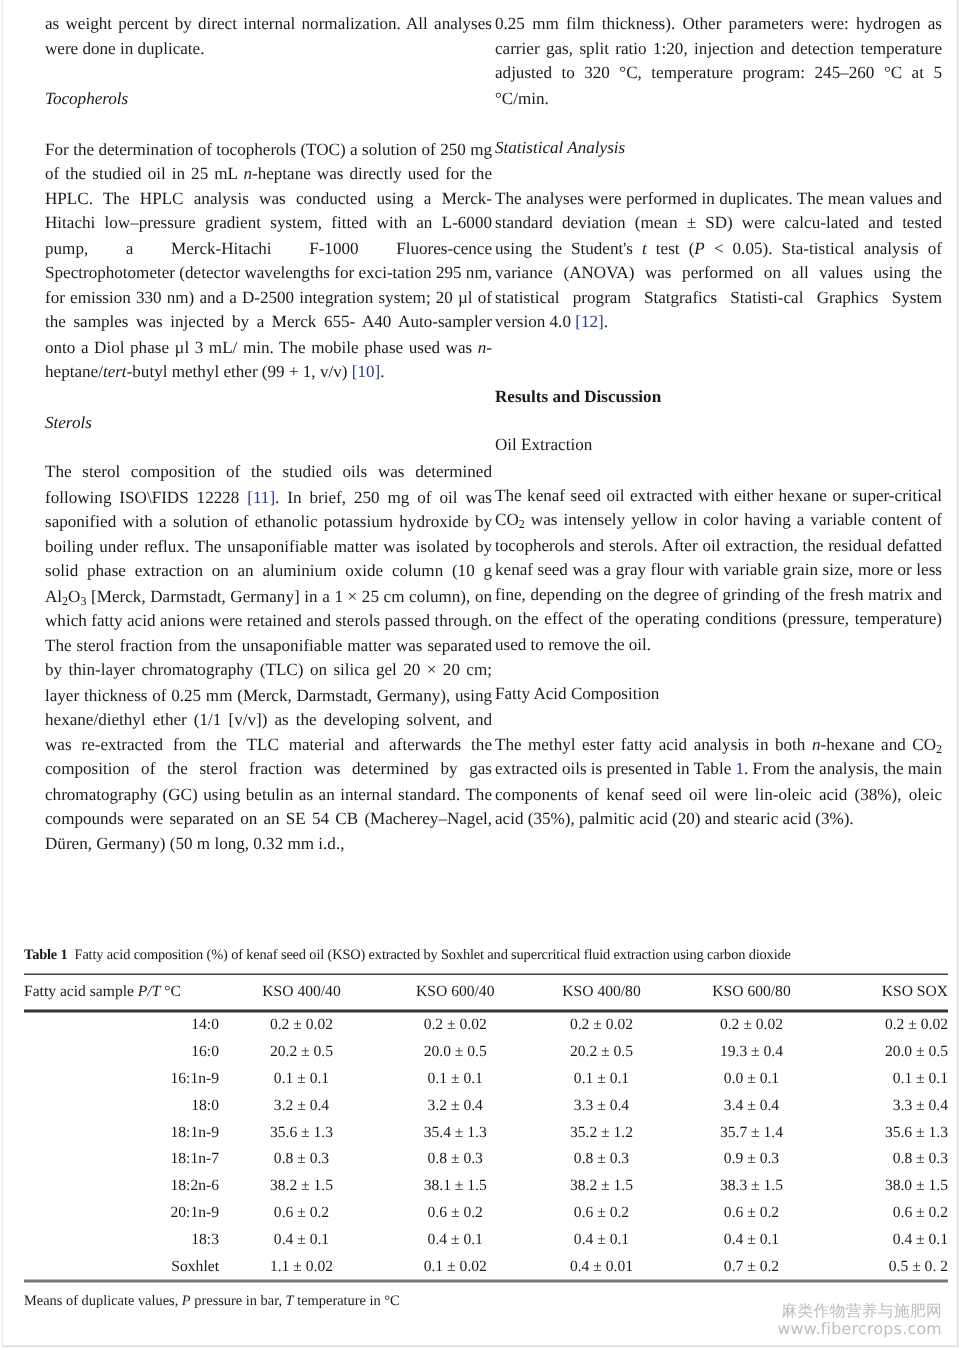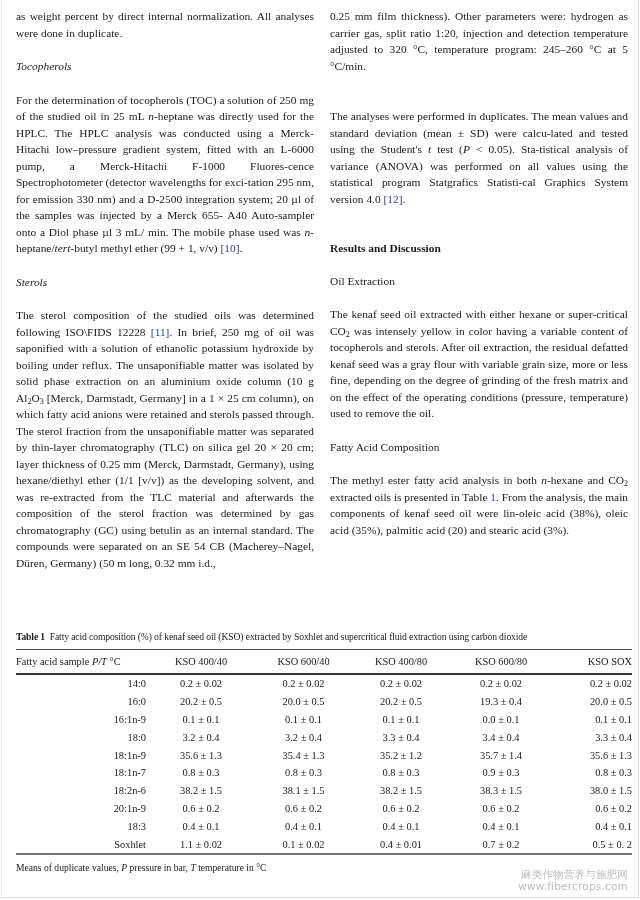--- a/index.html
+++ b/index.html
@@ -5,21 +5,21 @@
   html, body { margin: 0; padding: 0; }
   body {
     width: 640px; height: 900px; background: #ffffff; position: relative; overflow: hidden;
     font-family: "Liberation Serif", serif; color: #1a1a1a;
   }
   .page-frame {
     position: absolute; left: 1px; top: 0; width: 636px; height: 897px;
     border-right: 1px solid #dcdcdc; border-bottom: 1px solid #dcdcdc; border-left: 1px solid #ececec;
   }
   .col { position: absolute; top: 8px; width: 298px; font-size: 11.4px; line-height: 16.5px; }
-  .col-left { left: 14px; }
+  .col-left { left: 28px; }
   .col-right { left: 328px; }
   .col p { margin: 0; text-align: justify; hyphens: manual; }
   .subhead-italic { font-style: italic; margin: 0; }
   .subhead-plain { margin: 0; }
   .head-bold { font-weight: bold; margin: 0; }
   .gap-s { height: 16px; }
   .gap-m { height: 17px; }
   .gap-l { height: 33px; }
   .ref { color: #2a3a8f; }
   sub { font-size: 8px; vertical-align: -2px; line-height: 0; }
@@ -55,20 +55,21 @@
     <p><span>For the determination of tocopherols (TOC) a solution of 250 mg of the studied oil in 25 mL </span><i>n</i><span>-heptane was directly used for the HPLC. The HPLC analysis was conducted using a Merck-Hitachi low–pressure gradient system, fitted with an L-6000 pump, a Merck-Hitachi F-1000 Fluores-cence Spectrophotometer (detector wavelengths for exci-tation 295 nm, for emission 330 nm) and a D-2500 integration system; 20 µl of the samples was injected by a Merck 655- A40 Auto-sampler onto a Diol phase µl 3 mL/ min. The mobile phase used was </span><i>n</i><span>-heptane/</span><i>tert</i><span>-butyl methyl ether (99 + 1, v/v) </span><a class="ref">[10]</a><span>.</span></p>
     <div class="gap-m"></div>
     <p class="subhead-italic">Sterols</p>
     <div class="gap-m"></div>
     <p><span>The sterol composition of the studied oils was determined following ISO\FIDS 12228 </span><a class="ref">[11]</a><span>. In brief, 250 mg of oil was saponified with a solution of ethanolic potassium hydroxide by boiling under reflux. The unsaponifiable matter was isolated by solid phase extraction on an aluminium oxide column (10 g Al</span><sub>2</sub><span>O</span><sub>3</sub><span> [Merck, Darmstadt, Germany] in a 1 × 25 cm column), on which fatty acid anions were retained and sterols passed through. The sterol fraction from the unsaponifiable matter was separated by thin-layer chromatography (TLC) on silica gel 20 × 20 cm; layer thickness of 0.25 mm (Merck, Darmstadt, Germany), using hexane/diethyl ether (1/1 [v/v]) as the developing solvent, and was re-extracted from the TLC material and afterwards the composition of the sterol fraction was determined by gas chromatography (GC) using betulin as an internal standard. The compounds were separated on an SE 54 CB (Macherey–Nagel, Düren, Germany) (50 m long, 0.32 mm i.d.,</span></p>
   </div>
 
   <div class="col col-right">
     <p>0.25 mm film thickness). Other parameters were: hydrogen as carrier gas, split ratio 1:20, injection and detection temperature adjusted to 320 °C, temperature program: 245–260 °C at 5 °C/min.</p>
     <div class="gap-m"></div>
+    <p class="subhead-italic">Statistical Analysis</p>
     <div class="gap-m"></div>
     <p><span>The analyses were performed in duplicates. The mean values and standard deviation (mean ± SD) were calcu-lated and tested using the Student's </span><i>t</i><span> test (</span><i>P</i><span> &lt; 0.05). Sta-tistical analysis of variance (ANOVA) was performed on all values using the statistical program Statgrafics Statisti-cal Graphics System version 4.0 </span><a class="ref">[12]</a><span>.</span></p>
     <div class="gap-l"></div>
     <p class="head-bold">Results and Discussion</p>
     <div class="gap-s"></div>
     <p class="subhead-plain">Oil Extraction</p>
     <div class="gap-m"></div>
     <p><span>The kenaf seed oil extracted with either hexane or super-critical CO</span><sub>2</sub><span> was intensely yellow in color having a variable content of tocopherols and sterols. After oil extraction, the residual defatted kenaf seed was a gray flour with variable grain size, more or less fine, depending on the degree of grinding of the fresh matrix and on the effect of the operating conditions (pressure, temperature) used to remove the oil.</span></p>
     <div class="gap-m"></div>
     <p class="subhead-plain">Fatty Acid Composition</p>

